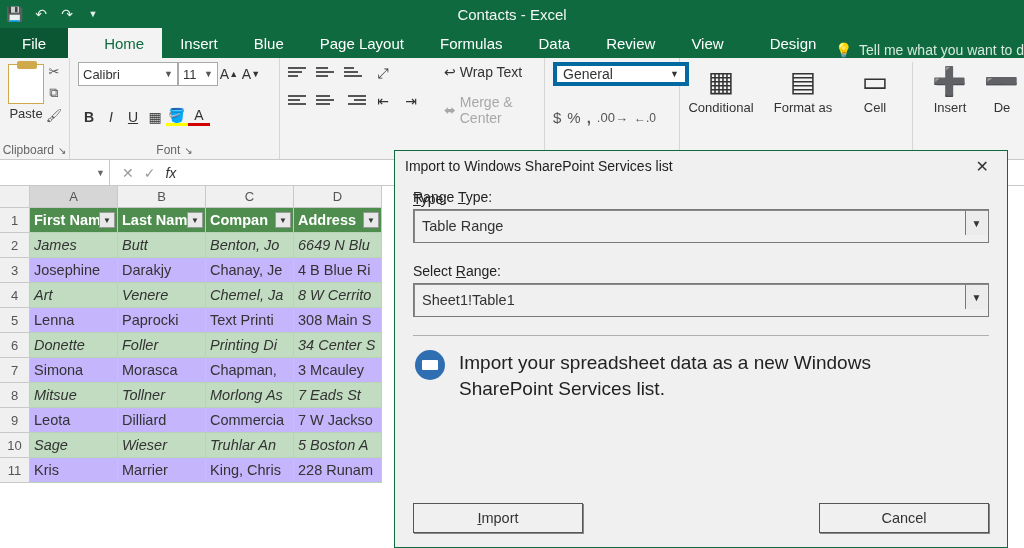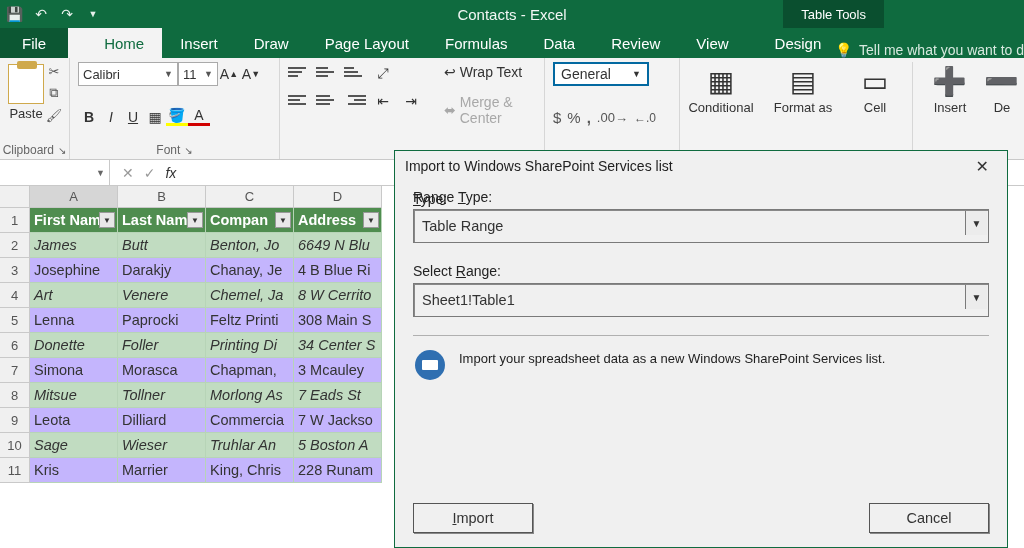--- a/index.html
+++ b/index.html
@@ -45,21 +45,21 @@
   .swatch-bar { width:100%; height:3px; margin-top:1px; }
 
   .align-g { width:265px; }
   .icon-row { display:flex; gap:6px; }
   .align-ic { width:22px; height:20px; display:flex; flex-direction:column; gap:2px; justify-content:center; }
   .align-ic span { display:block; height:2px; background:#555; }
   .wrap-btn { display:flex; align-items:center; gap:4px; font-size:14px; color:#333; padding:2px 6px; }
   .merge-btn { display:flex; align-items:center; gap:4px; font-size:14px; color:#a8a8a8; padding:2px 6px; }
 
   .number-g { width:135px; }
-  .fmt-combo { border:2px solid #0369a1; background:#fff; height:24px; display:flex; align-items:center; padding:0 6px; font-size:14px; width:96px; }
+  .fmt-combo { border:4px solid #0369a1; background:#fff; height:24px; display:flex; align-items:center; padding:0 6px; font-size:14px; width:136px; }
   .fmt-combo .dd { margin-left:auto; font-size:9px; }
   .num-row { display:flex; gap:6px; font-size:15px; color:#555; margin-top:8px; align-items:center;}
 
   .styles-g { flex:1; display:flex; gap:12px; padding:4px 6px; align-items:flex-start; }
   .big-btn { display:flex; flex-direction:column; align-items:center; font-size:13px; color:#333; width:70px; }
   .big-btn .glyph { height:38px; display:flex; align-items:center; justify-content:center; font-size:28px; }
 
   
   .fbar { height:26px; border-bottom:1px solid #c9c9c9; display:flex; align-items:center; background:#fff; }
   .namebox { width:110px; height:26px; border-right:1px solid #c9c9c9; display:flex; align-items:center; padding-left:6px; font-size:13px; }
@@ -91,43 +91,42 @@
   .dlg-title { height:30px; display:flex; align-items:center; padding:0 10px; font-size:14px; color:#222; }
   .dlg-close { margin-left:auto; font-size:16px; color:#333; padding:2px 8px; }
   .dlg-body { padding:4px 18px 10px; }
   .dlg-label { font-size:14px; color:#222; margin-top:6px; margin-bottom:4px; }
   .dlg-combo { width:100%; height:28px; border:1px solid #7a7a7a; background:#fff inset; display:flex; align-items:center; padding:16px 8px; font-size:14.5px; position:relative; box-shadow: inset 1px 1px 0 #888; }
   .dlg-combo .dd-btn { position:absolute; right:1px; top:1px; width:22px; height:24px; border-left:1px solid #7a7a7a; display:flex; align-items:center; justify-content:center; background:#ececec; font-size:10px; }
   .dlg-sep { height:1px; background:#b0b0b0; margin:18px 0 10px; }
   .dlg-info { display:flex; gap:14px; align-items:flex-start; padding:4px 2px; }
   .info-icon { width:30px; height:30px; border-radius:50%; background:#2f6fb1; display:flex; align-items:center; justify-content:center; }
   .info-icon .bars { width:16px; height:10px; background:#fff; border-radius:1px; }
-  .dlg-info-text { font-size:13px; color:#222; line-height:1.35; max-width:500px; }
+  .dlg-info-text { font-size:19px; color:#222; line-height:1.35; max-width:500px; }
   .dlg-buttons { position:absolute; bottom:14px; left:18px; right:18px; display:flex; justify-content:space-between; }
-  .dlg-btn { width:120px; height:30px; border:1px solid #555; background:#f0f0f0; font-size:14.5px; display:flex; align-items:center; justify-content:center; box-shadow:1px 1px 0 #888;}
+  .dlg-btn { width:170px; height:30px; border:1px solid #555; background:#f0f0f0; font-size:14.5px; display:flex; align-items:center; justify-content:center; box-shadow:1px 1px 0 #888;}
 </style>
 </head>
 <body>
 
 <div class="titlebar">
   <div class="qat">
     <div class="qat-btn">💾</div>
     <div class="qat-btn">↶</div>
     <div class="qat-btn">↷</div>
     <div class="qat-btn" style="font-size:9px;">▼</div>
   </div>
   <div class="title-text">Contacts - Excel</div>
-  <div class="tabletools">Table Tools</div>
 </div>
 
 <div class="ribtabs">
   <div class="ribtab file">File</div>
   <div class="ribtab active">Home</div>
   <div class="ribtab">Insert</div>
-  <div class="ribtab">Draw</div>
+  <div class="ribtab">Blue</div>
   <div class="ribtab">Page Layout</div>
   <div class="ribtab">Formulas</div>
   <div class="ribtab">Data</div>
   <div class="ribtab">Review</div>
   <div class="ribtab">View</div>
   <div style="width:12px"></div>
   <div class="ribtab design">Design</div>
   <div class="tellme">
     <span class="bulb">💡</span>
     <span>Tell me what you want to d</span>
@@ -334,21 +333,21 @@
         </div>
         <div class="row band0">
           <div class="cell wA">Art</div>
           <div class="cell wB">Venere</div>
           <div class="cell wC">Chemel, Ja</div>
           <div class="cell wD">8 W Cerrito</div>
         </div>
         <div class="row band1">
           <div class="cell wA">Lenna</div>
           <div class="cell wB">Paprocki</div>
-          <div class="cell wC">Feltz Printi</div>
+          <div class="cell wC">Text Printi</div>
           <div class="cell wD">308 Main S</div>
         </div>
         <div class="row band0">
           <div class="cell wA">Donette</div>
           <div class="cell wB">Foller</div>
           <div class="cell wC">Printing Di</div>
           <div class="cell wD">34 Center S</div>
         </div>
         <div class="row band1">
           <div class="cell wA">Simona</div>

